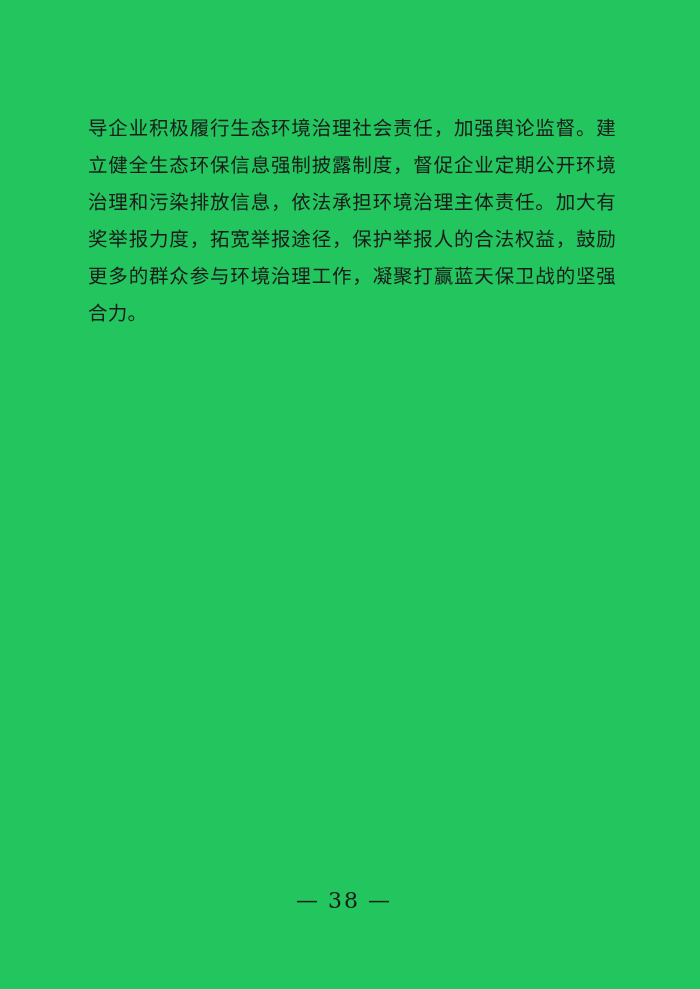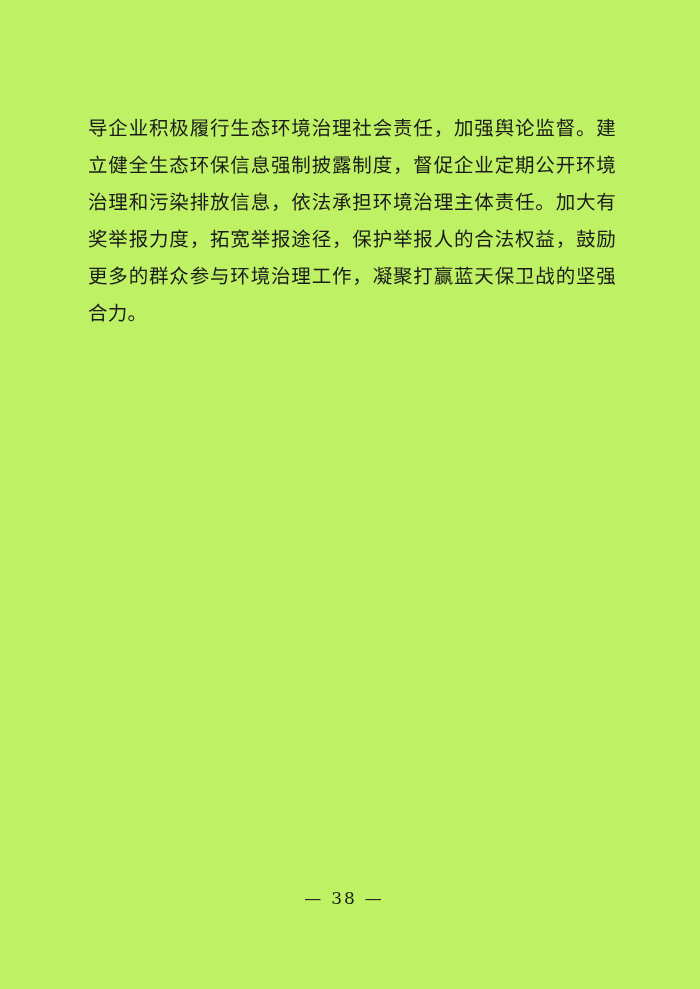--- a/index.html
+++ b/index.html
@@ -9,21 +9,21 @@
     background: #ffffff;
   }
   body {
     font-family: "DejaVu Serif", "Liberation Serif", serif;
     color: #1a1a1a;
   }
   .page {
     position: relative;
     width: 700px;
     height: 989px;
-    background: #bef264;
+    background: #22c55e;
     overflow: hidden;
     box-sizing: border-box;
   }
   .body-text {
     position: absolute;
     left: 88px;
     top: 110px;
     width: 528px;
     font-size: 19.5px;
     line-height: 37px;
@@ -34,21 +34,21 @@
     text-indent: 0;
     white-space: normal;
     word-break: break-all;
   }
   .page-number {
     position: absolute;
     left: 0;
     right: 0;
     top: 888px;
     text-align: center;
-    font-size: 17px;
+    font-size: 22px;
     letter-spacing: 2px;
     color: #1b1b1b;
     padding-right: 12px;
   }
   .page-number .num {
     display: inline-block;
     padding: 0 6px;
   }
   .dash {
     display: inline-block;

